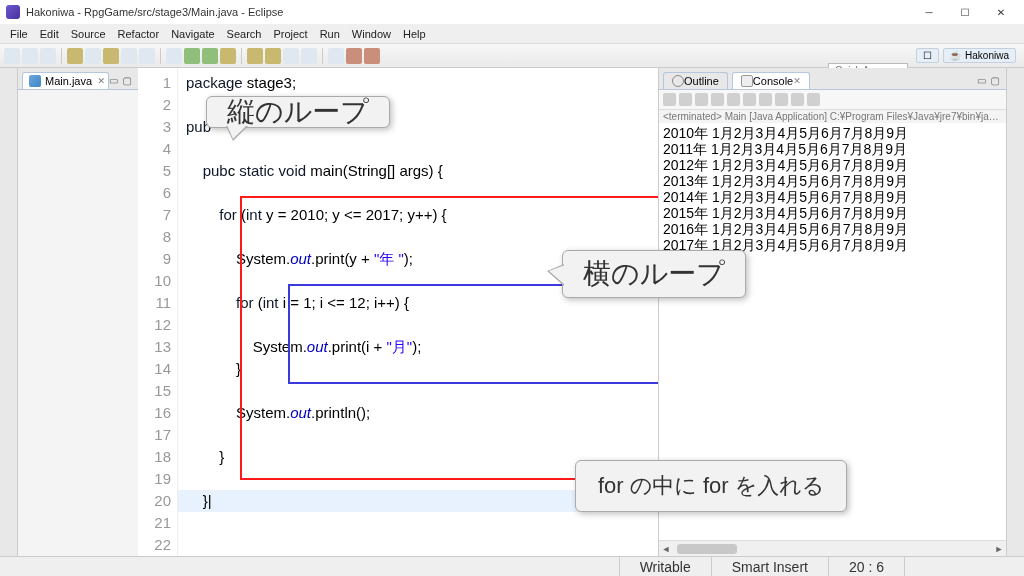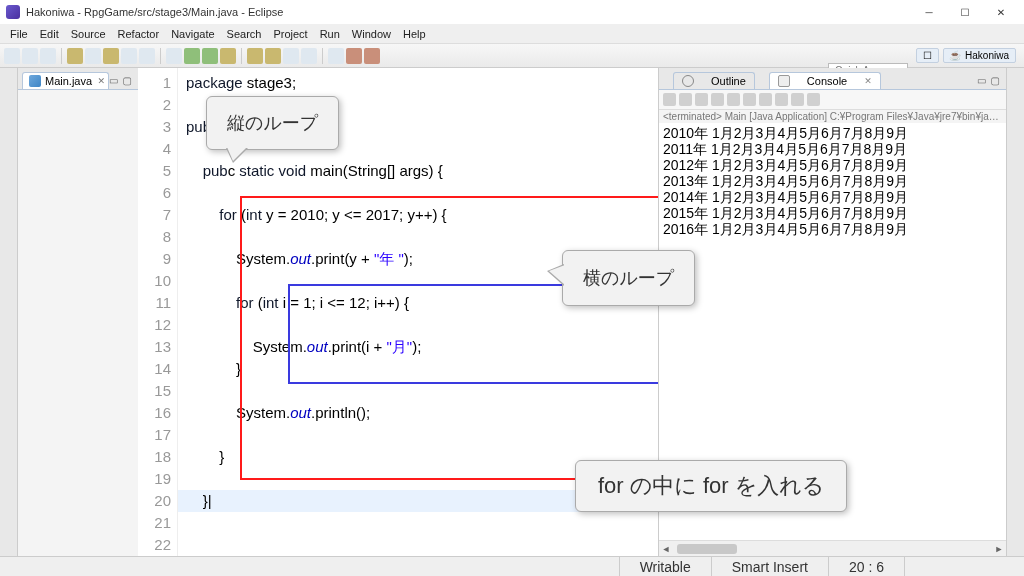--- a/index.html
+++ b/index.html
@@ -39,29 +39,29 @@
   .linenos{width:40px;text-align:right;padding:4px 6px 0 0;background:#fff;color:#999;font:15px/22px Consolas,monospace;border-right:1px solid #eee;user-select:none;}
   .code{flex:1;padding:4px 0 0 8px;font:15px/22px Consolas,monospace;color:#000;position:relative;overflow:hidden;}
   .kw{color:#0f172a;font-weight:normal;}
   .fld{color:#0000c0;font-style:italic;}
   .str{color:#2a00ff;}
   .curline{position:absolute;left:0;right:0;height:22px;background:#e8f2fe;z-index:0;}
   .code pre{position:relative;z-index:1;white-space:pre;font:inherit;}
   .redbox{position:absolute;border:2px solid #ff1a1a;z-index:2;}
   .bluebox{position:absolute;border:2px solid #3a3adf;z-index:2;}
   
-  .callout{position:absolute;background:#f2f2f2;border:1px solid #aaa;border-radius:6px;padding:15px 20px;font-size:18px;color:#333;box-shadow:2px 2px 6px rgba(0,0,0,.25);z-index:5;white-space:nowrap;}
+  .callout{position:absolute;background:#f2f2f2;border:1px solid #aaa;border-radius:6px;padding:4px 20px;font-size:28px;color:#333;box-shadow:2px 2px 6px rgba(0,0,0,.25);z-index:5;white-space:nowrap;}
   .callout .tail{position:absolute;width:0;height:0;}
   .callout.c1 .tail{left:20px;bottom:-12px;border-left:6px solid transparent;border-right:14px solid transparent;border-top:14px solid #f2f2f2;}
   .callout.c1 .tailb{position:absolute;left:19px;bottom:-14px;border-left:7px solid transparent;border-right:15px solid transparent;border-top:15px solid #aaa;z-index:-1;width:0;height:0;}
   .callout.c2 .tail{left:-14px;top:14px;border-top:6px solid transparent;border-bottom:14px solid transparent;border-right:16px solid #f2f2f2;}
   .callout.c2 .tailb{position:absolute;left:-16px;top:13px;border-top:7px solid transparent;border-bottom:15px solid transparent;border-right:17px solid #aaa;z-index:-1;width:0;height:0;}
   
   .rtabs{height:22px;background:#e8e8e8;display:flex;align-items:flex-end;border-bottom:1px solid #b6c7dc;font-size:11px;}
-  .rtab{padding:2px 8px;border:1px solid #b6c7dc;border-bottom:none;background:#e8e8e8;border-radius:3px 3px 0 0;margin-left:14px;display:flex;align-items:center;gap:17px;}
+  .rtab{padding:2px 8px;border:1px solid #b6c7dc;border-bottom:none;background:#e8e8e8;border-radius:3px 3px 0 0;margin-left:4px;display:flex;align-items:center;gap:0;}
   .rtab.active{background:#fff;}
   .rtoolbar{height:20px;background:#f7f7f7;border-bottom:1px solid #ddd;display:flex;align-items:center;gap:3px;padding:0 4px;}
   .rtoolbar span{width:13px;height:13px;background:#d0d0d0;border-radius:2px;}
   .term{color:#777;font-size:10px;padding:1px 4px;overflow:hidden;text-overflow:ellipsis;white-space:nowrap;}
   .console{flex:1;background:#fff;font:14px/16px Consolas,"MS PGothic",monospace;color:#000;padding:2px 4px;overflow:hidden;white-space:nowrap;}
   .rscroll{height:16px;background:#f0f0f0;border-top:1px solid #ddd;display:flex;align-items:center;}
   .rscroll .thumb{height:10px;width:60px;background:#c8c8c8;border-radius:3px;margin-left:4px;}
   .rscroll .arr{width:14px;height:14px;display:flex;align-items:center;justify-content:center;font-size:9px;color:#666;}
   .rscroll .arr.r{margin-left:auto;}
   
@@ -235,20 +235,21 @@
     </div>
     <div class="term">&lt;terminated&gt; Main [Java Application] C:¥Program Files¥Java¥jre7¥bin¥javaw.ex</div>
     <div class="console">
       <div>2010年 1月2月3月4月5月6月7月8月9月</div>
       <div>2011年 1月2月3月4月5月6月7月8月9月</div>
       <div>2012年 1月2月3月4月5月6月7月8月9月</div>
       <div>2013年 1月2月3月4月5月6月7月8月9月</div>
       <div>2014年 1月2月3月4月5月6月7月8月9月</div>
       <div>2015年 1月2月3月4月5月6月7月8月9月</div>
       <div>2016年 1月2月3月4月5月6月7月8月9月</div>
+      <div>2017年 1月2月3月4月5月6月7月8月9月</div>
     </div>
     <div class="rscroll">
       <span class="arr">◄</span>
       <div class="thumb"></div>
       <span class="arr r">►</span>
     </div>
   </div>
 
   <div class="gutR"></div>
 </div>

